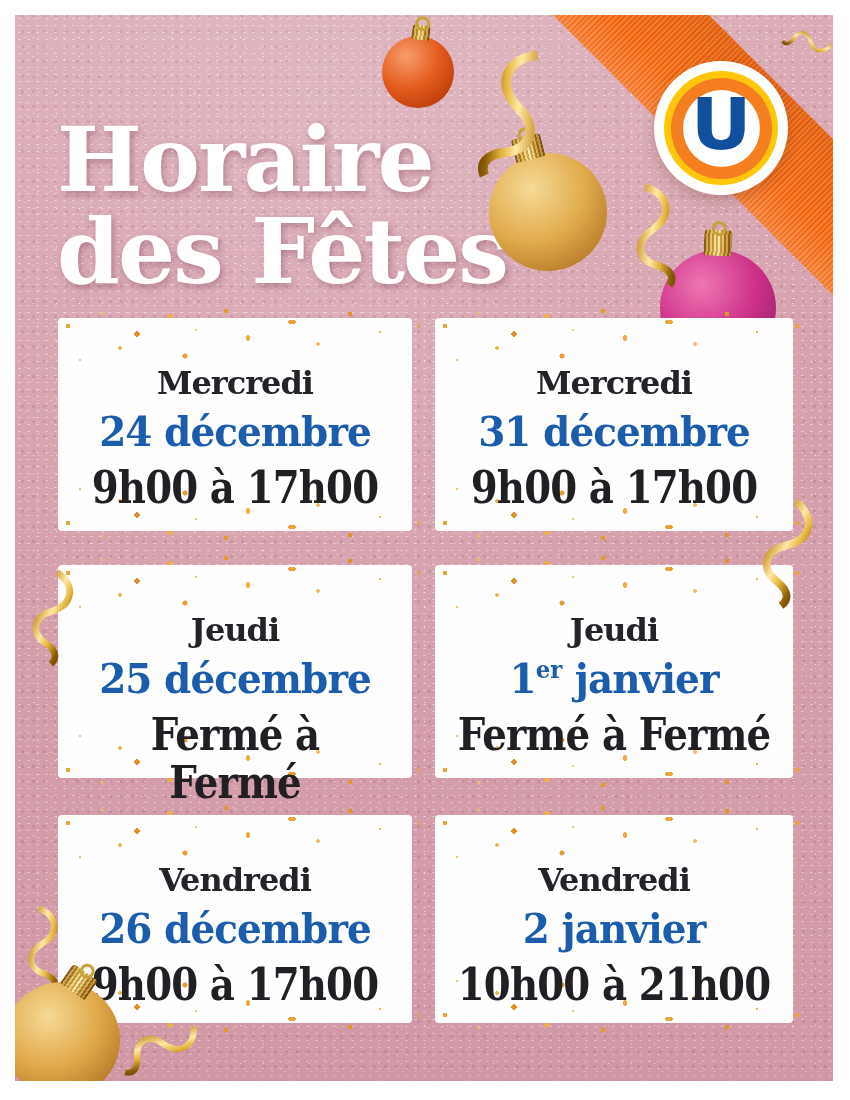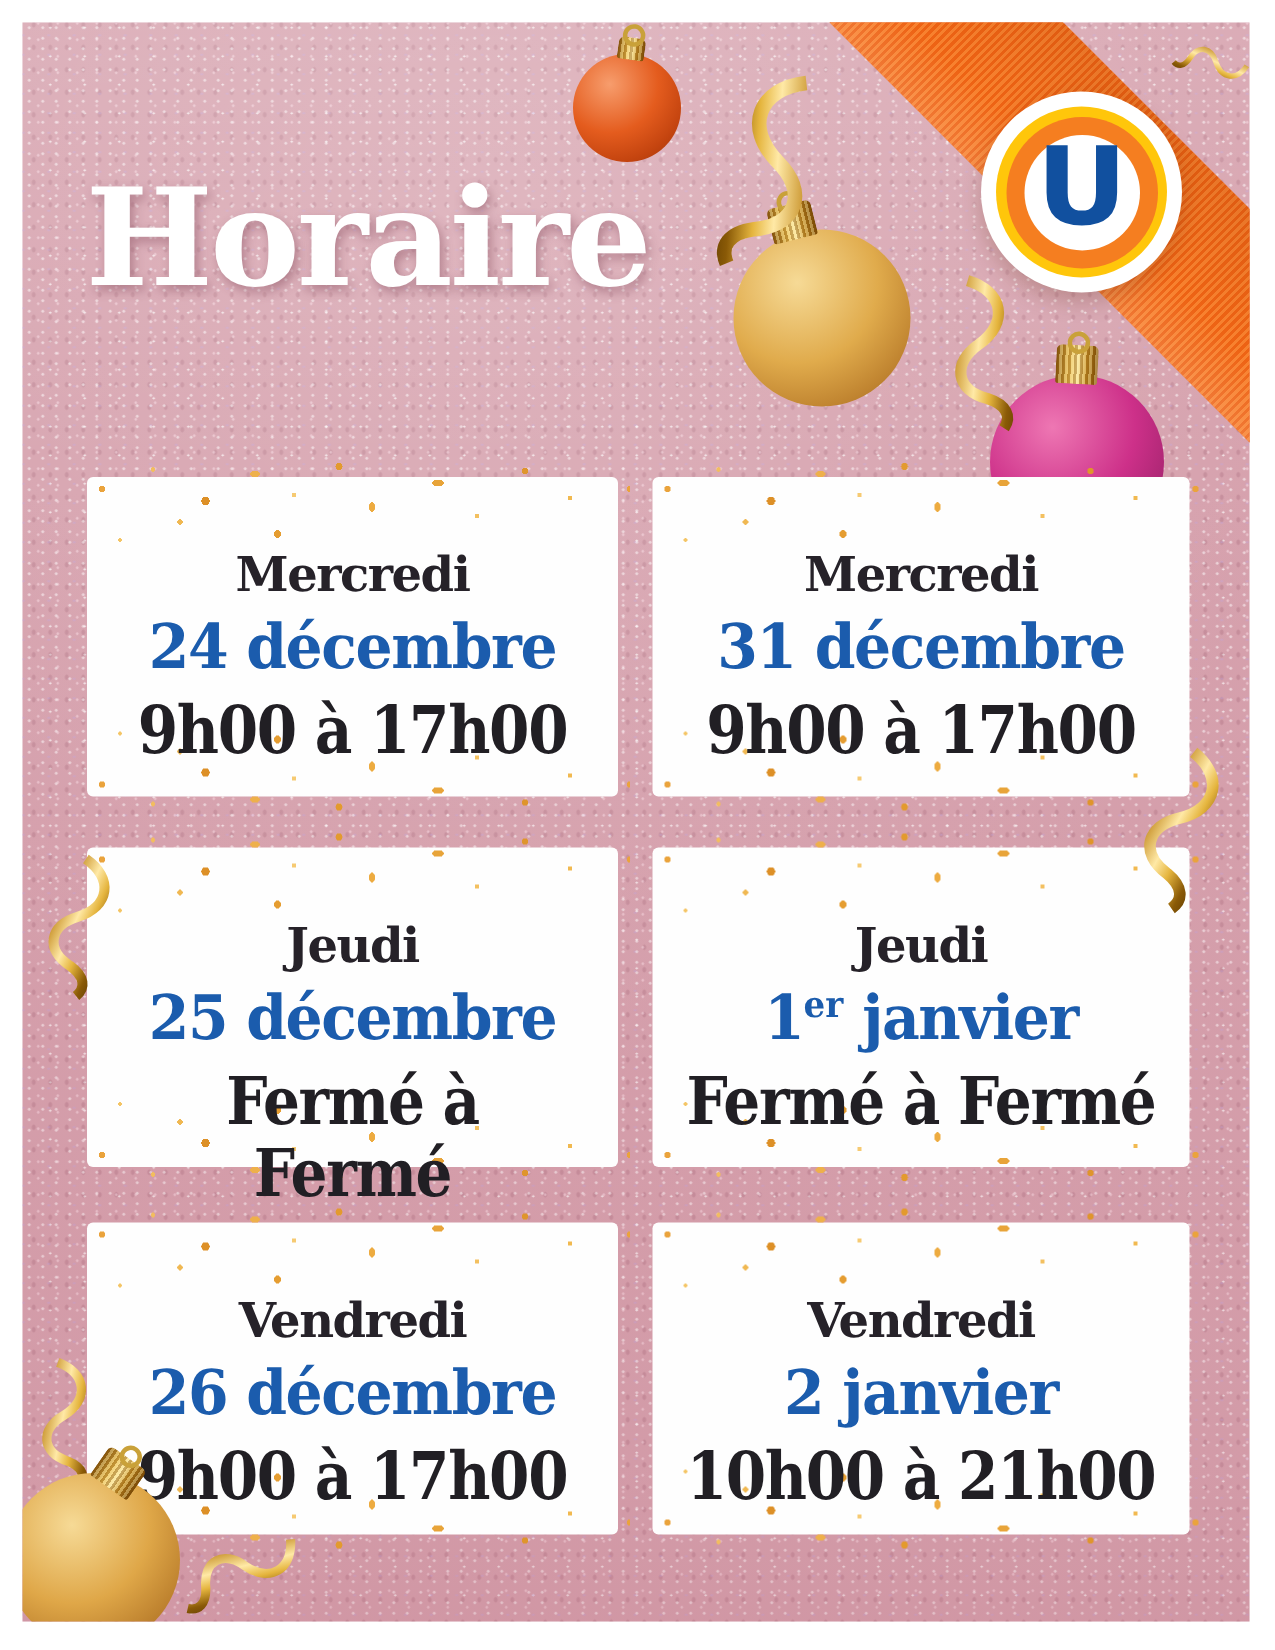--- a/index.html
+++ b/index.html
@@ -159,20 +159,21 @@
       <div class="r2">
         <div class="r3">
           <span class="u">U</span>
         </div>
       </div>
     </div>
   </div>
 
   <h1 class="title">
     <span>Horaire</span>
+    <span>des Fêtes</span>
   </h1>
 
   <div class="ornament orn-orange">
     <div class="cap"></div>
     <div class="ball"></div>
   </div>
   <div class="ornament orn-gold">
     <div class="cap"></div>
     <div class="ball"></div>
   </div>

